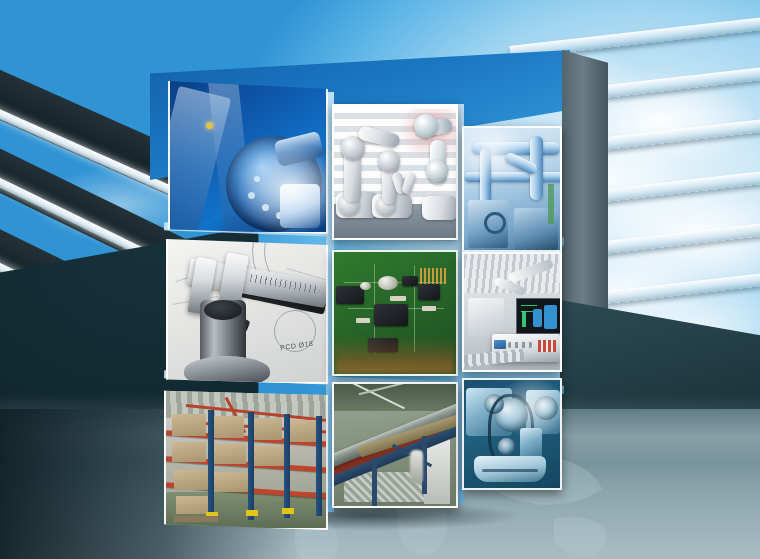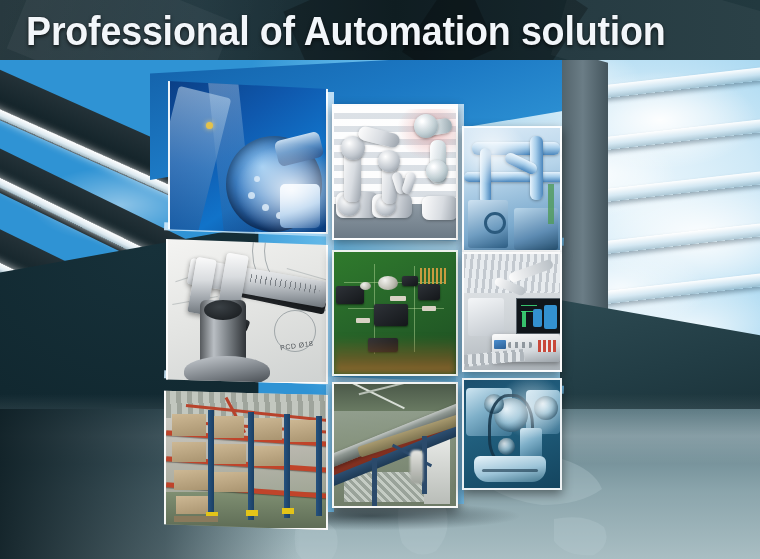--- a/index.html
+++ b/index.html
@@ -602,21 +602,14 @@
         <div class="eng-belt" style="left:24px; top:14px; width:40px; height:66px;"></div>
         <div class="eng-part" style="left:56px; top:48px; width:22px; height:30px; border-radius:3px;"></div>
         <div style="position:absolute; left:10px; bottom:6px; width:72px; height:26px; border-radius:6px 6px 14px 14px; background:linear-gradient(170deg,#e8f4fa,#9cc4d8 55%,#44788f);"></div>
         <div style="position:absolute; left:18px; bottom:16px; width:56px; height:3px; background:rgba(20,50,70,.6); border-radius:2px;"></div>
         <div class="sheen" style="background:radial-gradient(ellipse 55% 45% at 70% 25%, rgba(255,255,255,.55), rgba(255,255,255,0) 65%);"></div>
       </div>
     </div>
 
   </div>
 
-  <div class="header-band">
-    <div class="header-facet" style="left:20px; top:-20px; width:200px; height:110px; transform:rotate(22deg);"></div>
-    <div class="header-facet dark" style="left:300px; top:-30px; width:180px; height:120px; transform:rotate(-24deg);"></div>
-    <div class="header-facet" style="left:560px; top:-10px; width:240px; height:100px; transform:rotate(16deg);"></div>
-    <div class="header-facet dark" style="left:430px; top:-40px; width:130px; height:140px; transform:rotate(34deg);"></div>
-    <div class="header-title">Professional of Automation solution</div>
-  </div>
 
 </div>
 
 </body></html>

